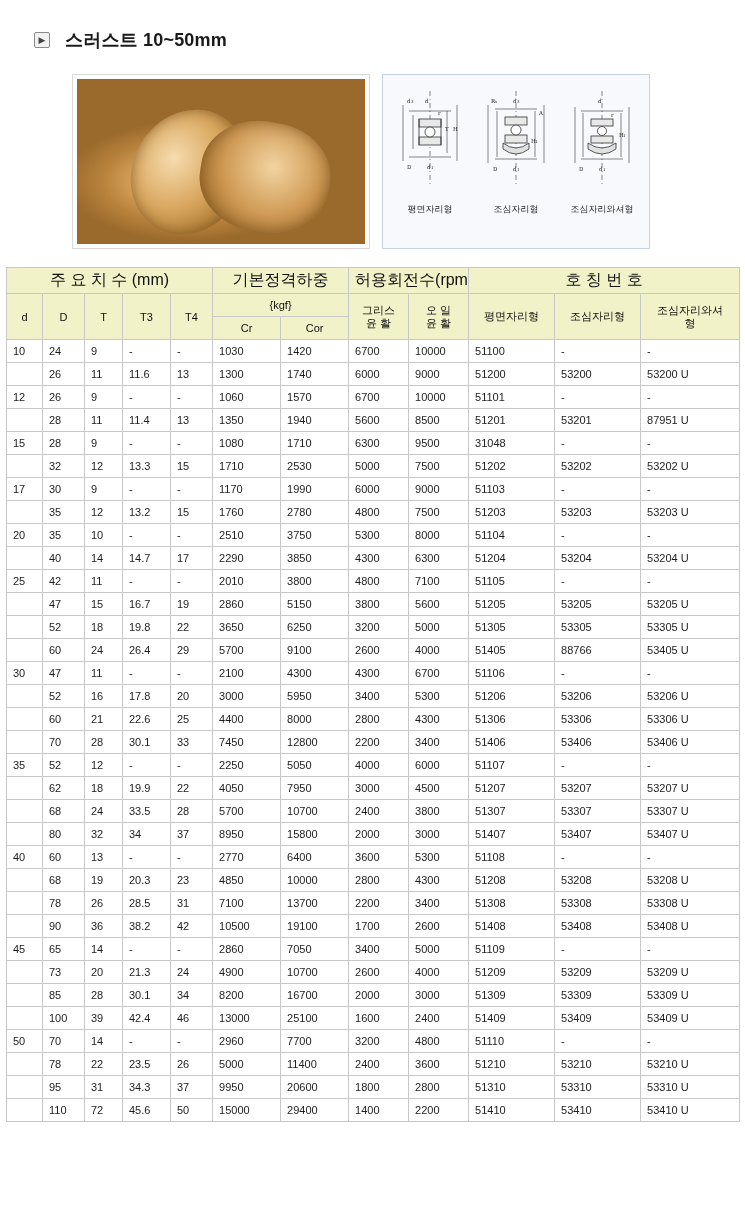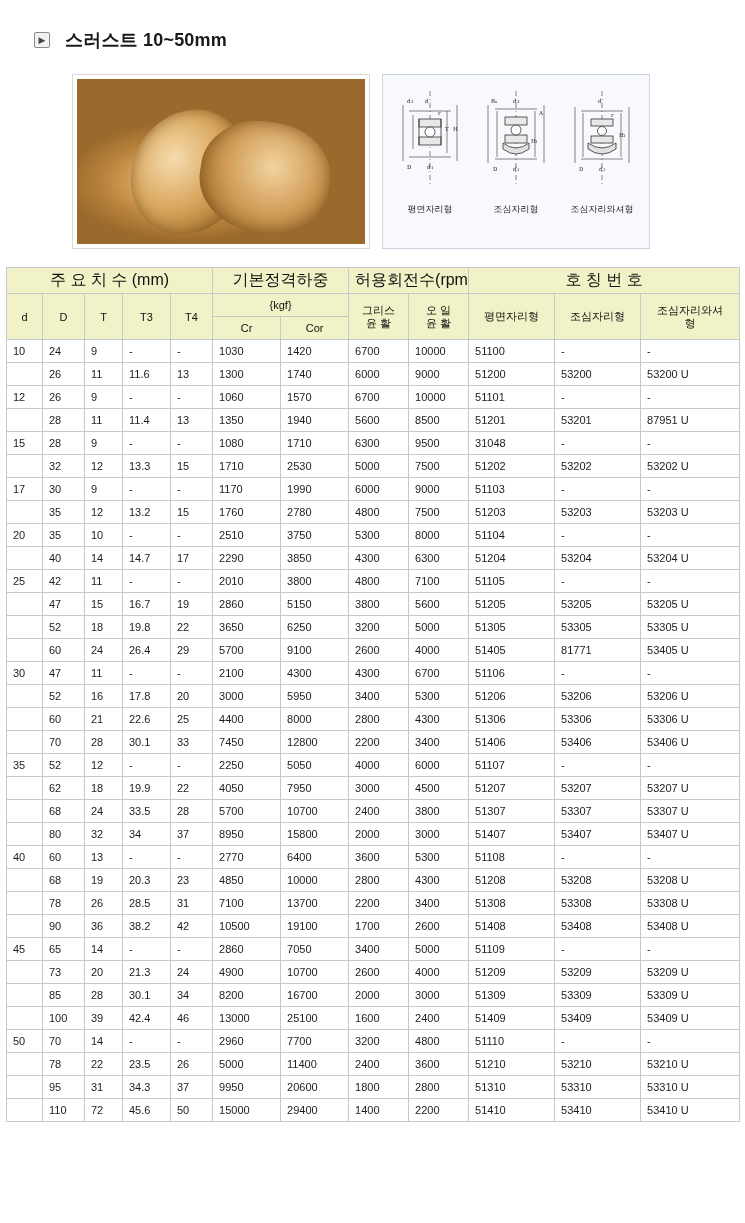--- a/index.html
+++ b/index.html
@@ -457,21 +457,21 @@
           <td></td>
           <td>60</td>
           <td>24</td>
           <td>26.4</td>
           <td>29</td>
           <td>5700</td>
           <td>9100</td>
           <td>2600</td>
           <td>4000</td>
           <td>51405</td>
-          <td>81771</td>
+          <td>88766</td>
           <td>53405 U</td>
         </tr>
         <tr>
           <td>30</td>
           <td>47</td>
           <td>11</td>
           <td>-</td>
           <td>-</td>
           <td>2100</td>
           <td>4300</td>

